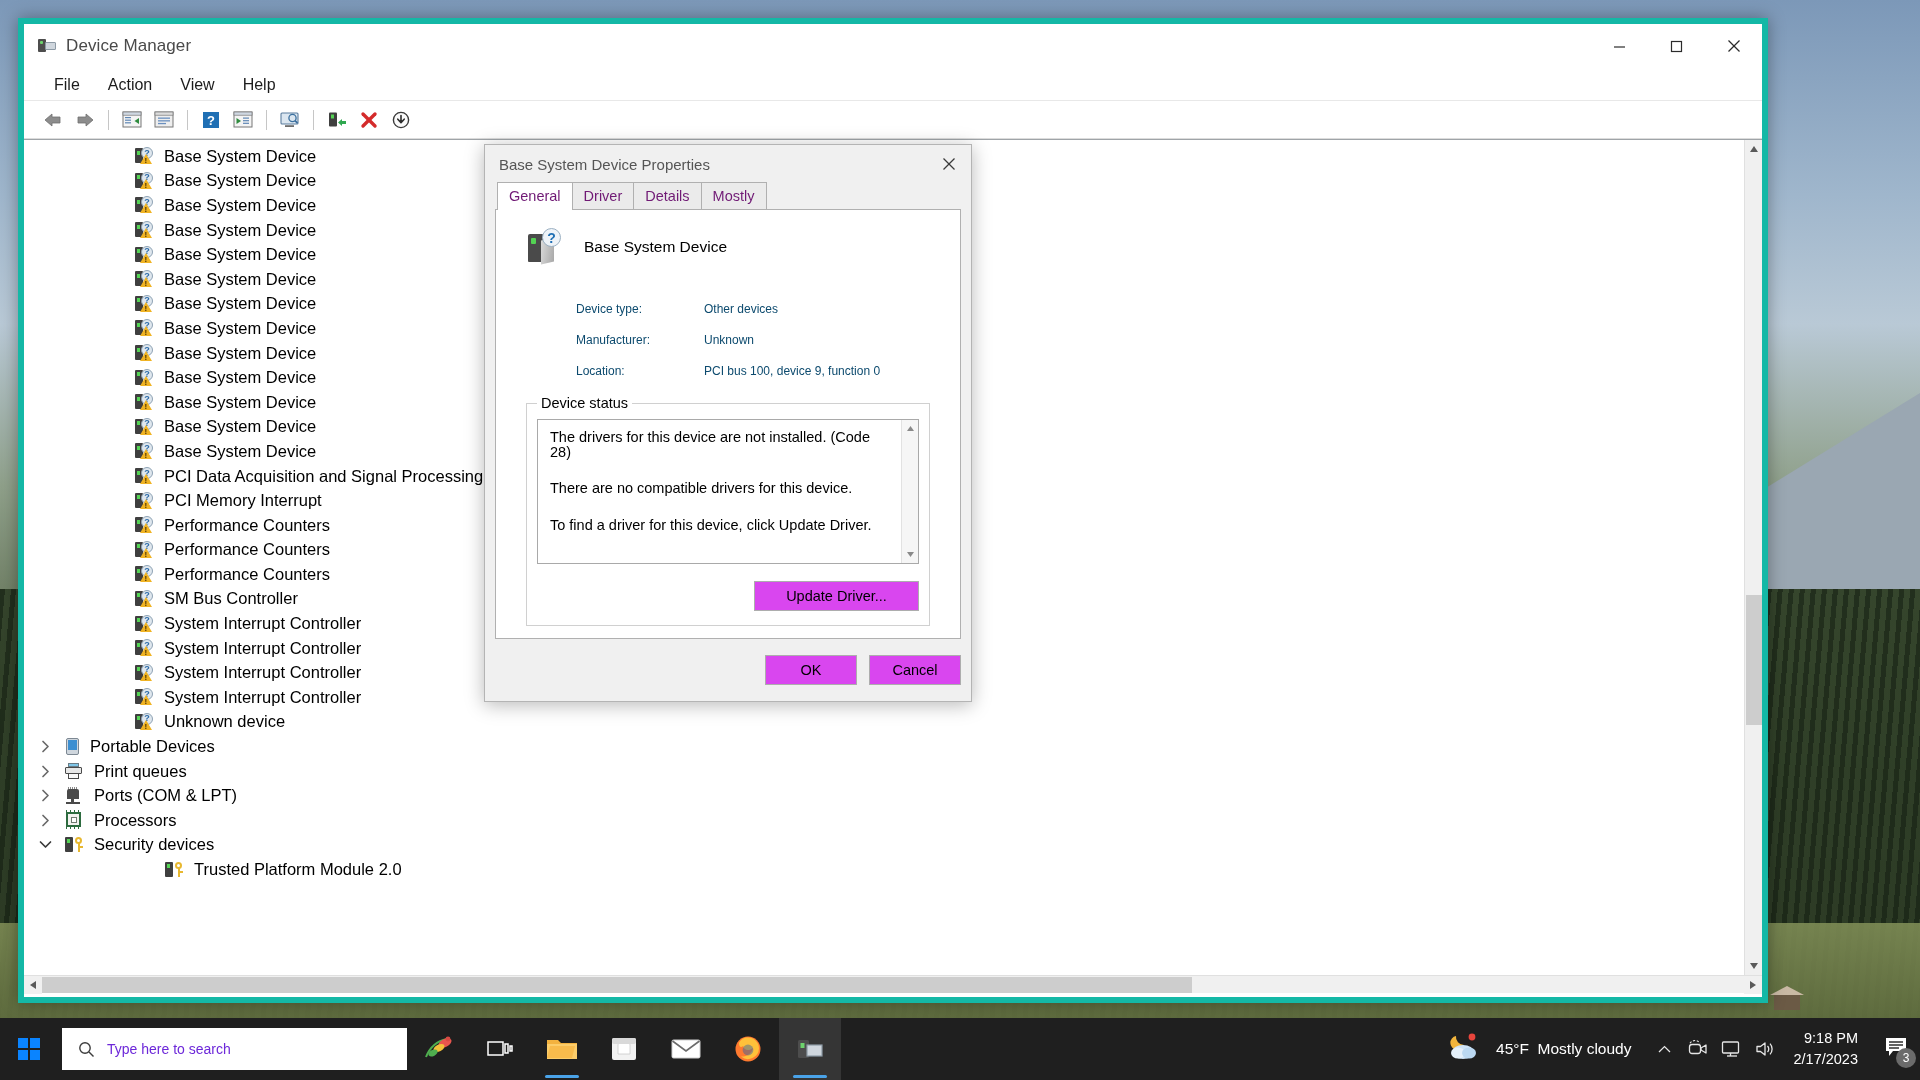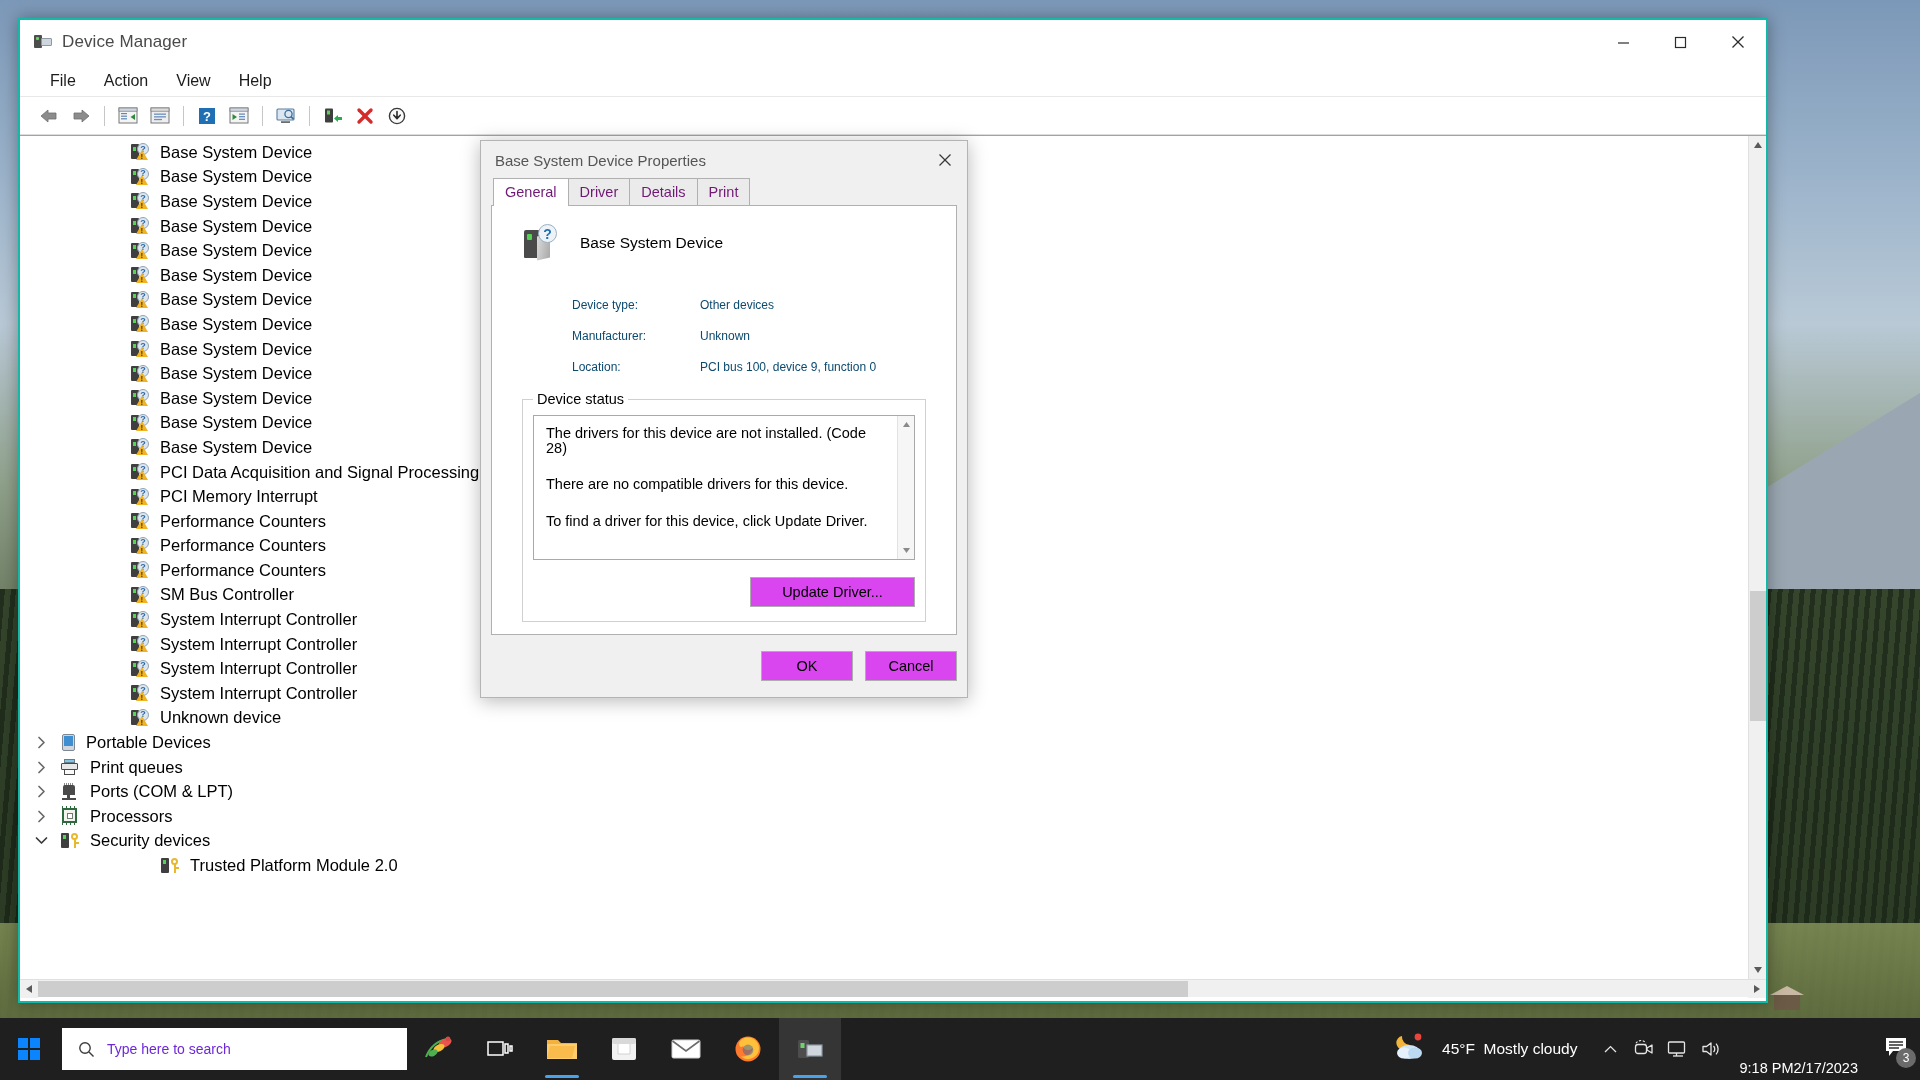--- a/index.html
+++ b/index.html
@@ -64,21 +64,21 @@
     border-width: 0 17px 9px 17px;
     border-color: transparent transparent #c9b9a4 transparent;
   }
 
   
   #dm-window {
     position: absolute;
     left: 18px; top: 18px;
     width: 1750px; height: 985px;
     background: #ffffff;
-    border: 2px solid #14b8a6;
+    border: 6px solid #14b8a6;
     box-shadow: 0 0 16px rgba(0,0,0,.35);
     display: flex; flex-direction: column;
   }
 
   
   #titlebar {
     height: 45px; min-height: 45px;
     display: flex; align-items: center;
     background: #ffffff;
     border-bottom: 1px solid #ffffff;
@@ -485,22 +485,22 @@
   #weather {
     display: flex; align-items: center; gap: 12px;
     padding: 0 16px; height: 62px; cursor: default;
   }
   #weather-text { font-size: 15.5px; color: #fff; white-space: nowrap; }
   .tray-ico {
     width: 34px; height: 62px; display: flex; align-items: center; justify-content: center;
     cursor: default;
   }
   #clock {
-    display: flex; flex-direction: row; align-items: flex-end;
-    justify-content: flex-start; height: 60px; padding: 0 14px 0 10px;
+    display: flex; flex-direction: column; align-items: flex-end;
+    justify-content: center; height: 60px; padding: 0 14px 0 10px;
     font-size: 14.5px; line-height: 1.42; cursor: default;
   }
   #notif {
     width: 48px; height: 62px; position: relative;
     display: flex; align-items: center; justify-content: center; cursor: default;
   }
   #notif-badge {
     position: absolute; right: 4px; bottom: 12px;
     width: 20px; height: 20px; border-radius: 50%;
     background: #6b6b6b; color: #fff; font-size: 12px;
@@ -964,21 +964,21 @@
             <line x1="12.5" y1="1.5" x2="1.5" y2="12.5" stroke="#3a3a3a" stroke-width="1.2"></line>
           </svg>
       </div>
     </div>
 
     <div id="props-inner">
       <div id="tabstrip">
         <div class="tab active">General</div>
         <div class="tab">Driver</div>
         <div class="tab">Details</div>
-        <div class="tab">Print</div>
+        <div class="tab">Mostly</div>
       </div>
 
       <div id="tabpage">
         <div id="dev-head">
           <div id="big-icon">
             <span class="bt"></span>
               <span class="side"></span>
             <span class="qb">?</span>
           </div>
           <div id="dev-name">Base System Device</div>

